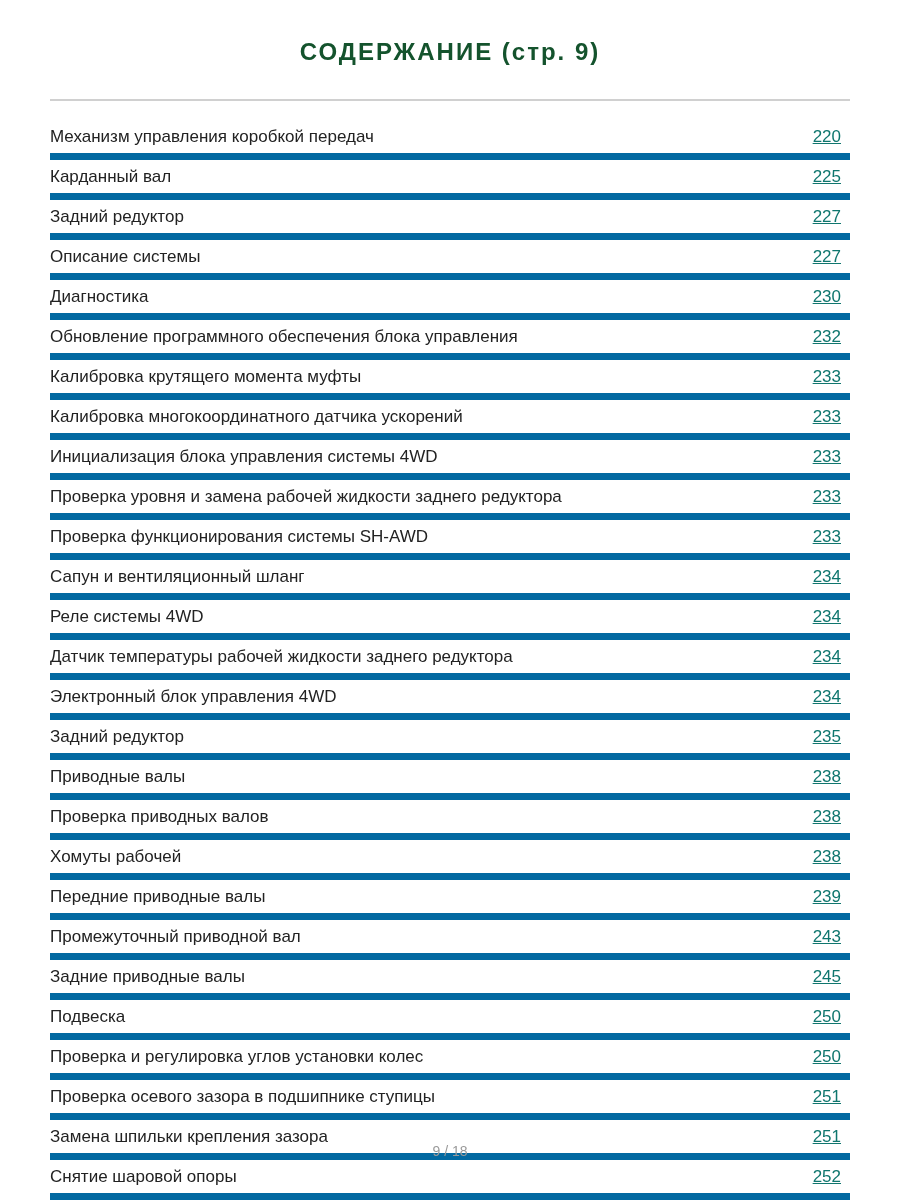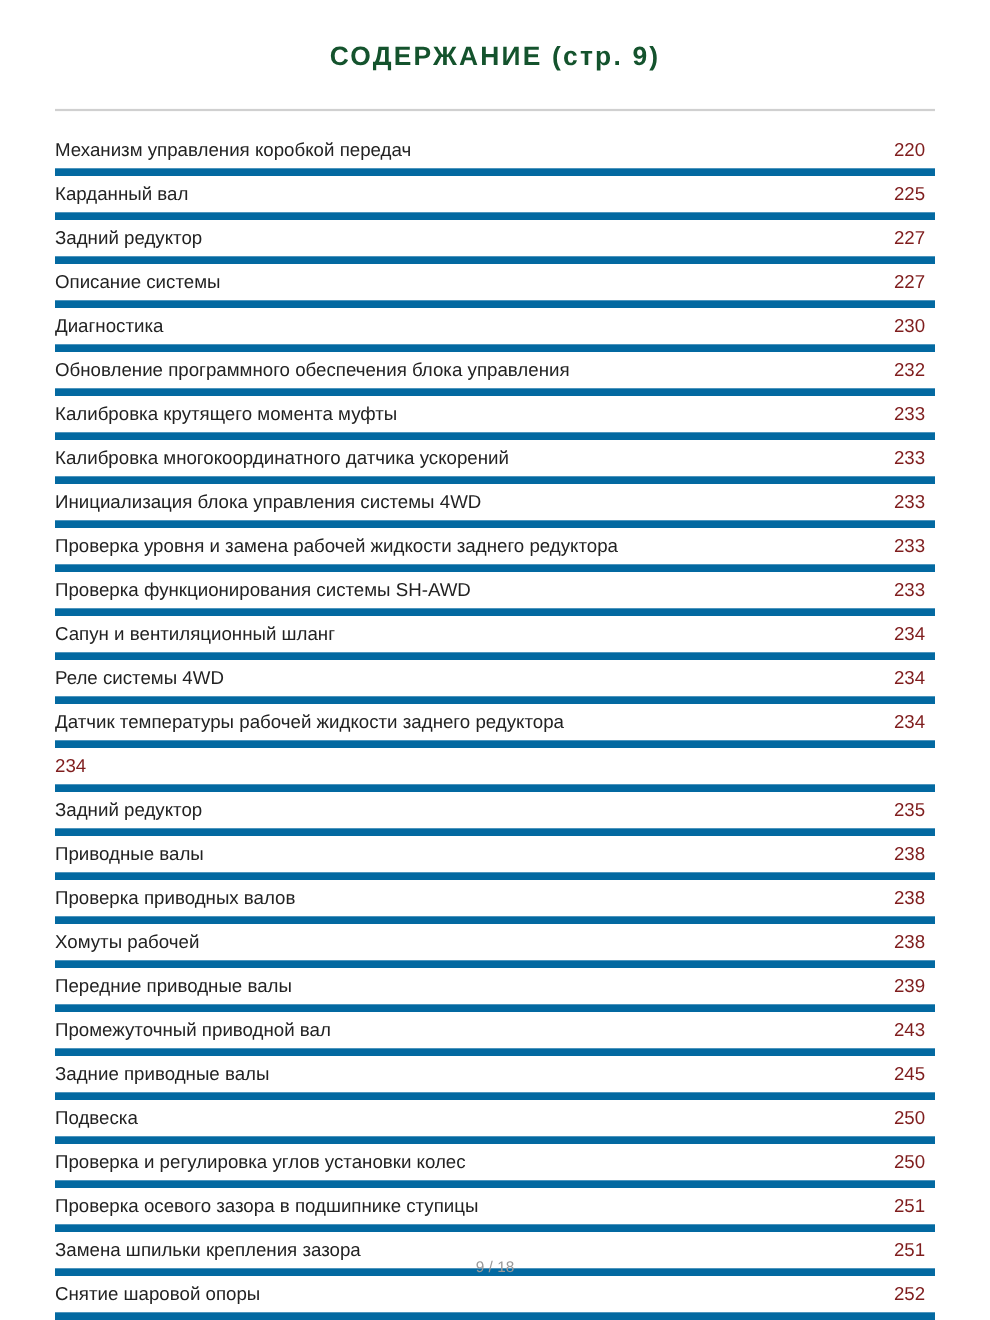--- a/index.html
+++ b/index.html
@@ -8,21 +8,21 @@
       position: absolute; top: 38px; left: 0; width: 900px; text-align: center;
       font-size: 24px; font-weight: bold; letter-spacing: 2px; color: #14532d;
     }
     .rule { position: absolute; top: 99px; left: 50px; width: 800px; height: 2px; background: #d0d0d0; }
     .toc { position: absolute; top: 120px; left: 50px; width: 800px; margin: 0; padding: 0; list-style: none; }
     .toc-row {
       display: flex; justify-content: space-between; align-items: center;
       height: 33px; border-bottom: 7px solid #0369a1; font-size: 17px;
     }
     .toc-label { color: #222; }
-    .toc-page { color: #7f1d1d; padding-right: 9px; }
+    .toc-page { color: #0f766e; padding-right: 9px; text-decoration: underline; }
     .footer { position: absolute; top: 1143px; left: 0; width: 900px; text-align: center; font-size: 14px; color: #999; }
   </style>
 </head>
 <body>
 
 <div class="title">СОДЕРЖАНИЕ (стр. 9)</div>
 <div class="rule"></div>
 
 <ul class="toc">
     <li class="toc-row">
@@ -75,20 +75,21 @@
     </li>
     <li class="toc-row">
       <span class="toc-label">Реле системы 4WD</span>
       <span class="toc-page">234</span>
     </li>
     <li class="toc-row">
       <span class="toc-label">Датчик температуры рабочей жидкости заднего редуктора</span>
       <span class="toc-page">234</span>
     </li>
     <li class="toc-row">
+      <span class="toc-label">Электронный блок управления 4WD</span>
       <span class="toc-page">234</span>
     </li>
     <li class="toc-row">
       <span class="toc-label">Задний редуктор</span>
       <span class="toc-page">235</span>
     </li>
     <li class="toc-row">
       <span class="toc-label">Приводные валы</span>
       <span class="toc-page">238</span>
     </li>

